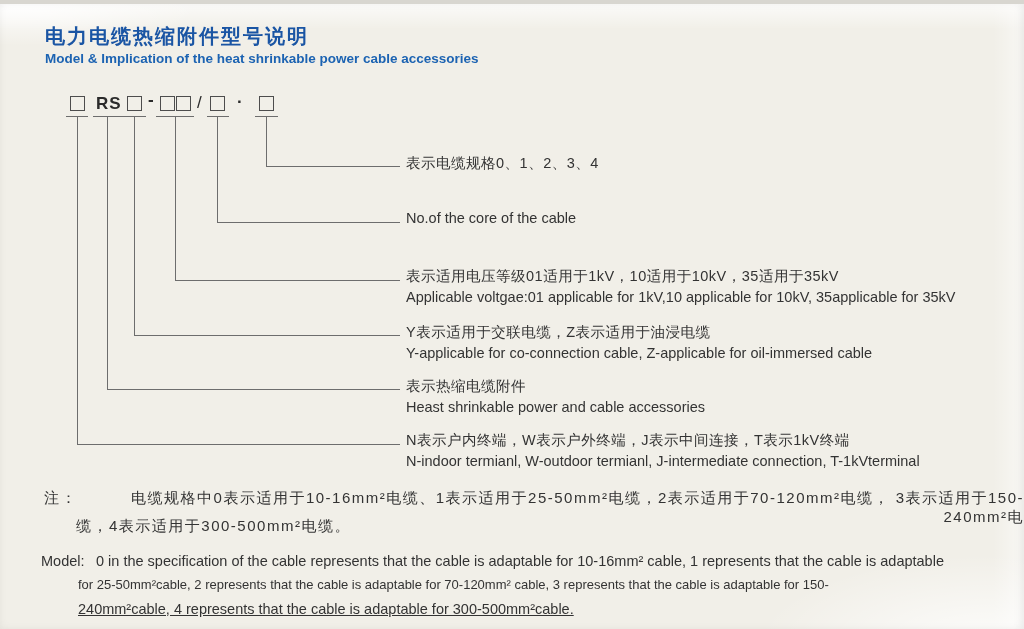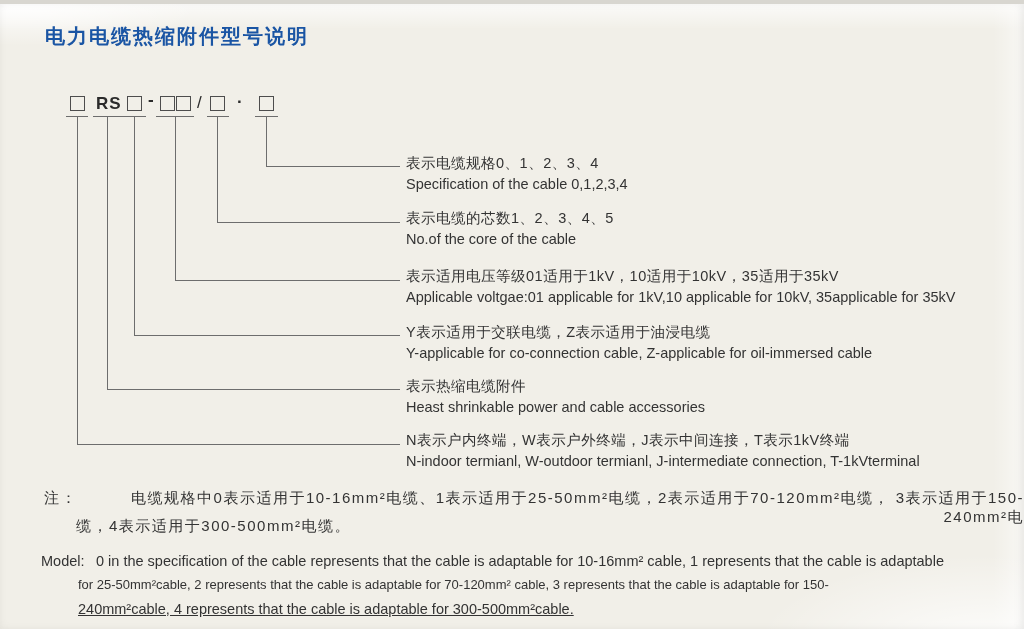--- a/index.html
+++ b/index.html
@@ -61,20 +61,21 @@
   .note-en-l1{left:96px;top:549px;font-size:14.5px;color:#333;}
   .note-en-l2{left:78px;top:573px;font-size:13px;color:#333;}
   .note-en-l3{left:78px;top:597px;font-size:14.5px;color:#333;text-decoration:underline;}
 </style>
 </head>
 <body>
 
 <div id="page">
 
   <div class="abs title-cn">电力电缆热缩附件型号说明</div>
+  <div class="abs title-en">Model &amp; Implication of the heat shrinkable power cable accessories</div>
 
   <div>
     <span class="cbox" style="left:70px"></span>
     <span class="code-txt" style="left:96px;top:90px;letter-spacing:1px">RS</span>
     <span class="cbox" style="left:127px"></span>
     <span class="code-txt" style="left:148px;top:86px">-</span>
     <span class="cbox" style="left:160px"></span>
     <span class="cbox" style="left:176px"></span>
     <span class="code-txt" style="left:197px;top:89px;font-weight:400">/</span>
     <span class="cbox" style="left:210px"></span>
@@ -98,24 +99,22 @@
 
   <div class="hline" style="left:266px;top:162px;width:134px"></div>
   <div class="hline" style="left:217px;top:218px;width:183px"></div>
   <div class="hline" style="left:175px;top:276px;width:225px"></div>
   <div class="hline" style="left:134px;top:331px;width:266px"></div>
   <div class="hline" style="left:107px;top:385px;width:293px"></div>
   <div class="hline" style="left:77px;top:440px;width:323px"></div>
 
   <div class="expl" style="top:149px">
     <div class="cn">表示电缆规格0、1、2、3、4</div>
-    <div class="en">Specification of the cable 0,1,2,3,4</div>
   </div>
   <div class="expl" style="top:204px">
-    <div class="cn">表示电缆的芯数1、2、3、4、5</div>
     <div class="en">No.of the core of the cable</div>
   </div>
   <div class="expl" style="top:262px">
     <div class="cn">表示适用电压等级01适用于1kV，10适用于10kV，35适用于35kV</div>
     <div class="en">Applicable voltgae:01 applicable for 1kV,10 applicable for 10kV, 35applicable for 35kV</div>
   </div>
   <div class="expl" style="top:318px">
     <div class="cn">Y表示适用于交联电缆，Z表示适用于油浸电缆</div>
     <div class="en">Y-applicable for co-connection cable, Z-applicable for oil-immersed cable</div>
   </div>

